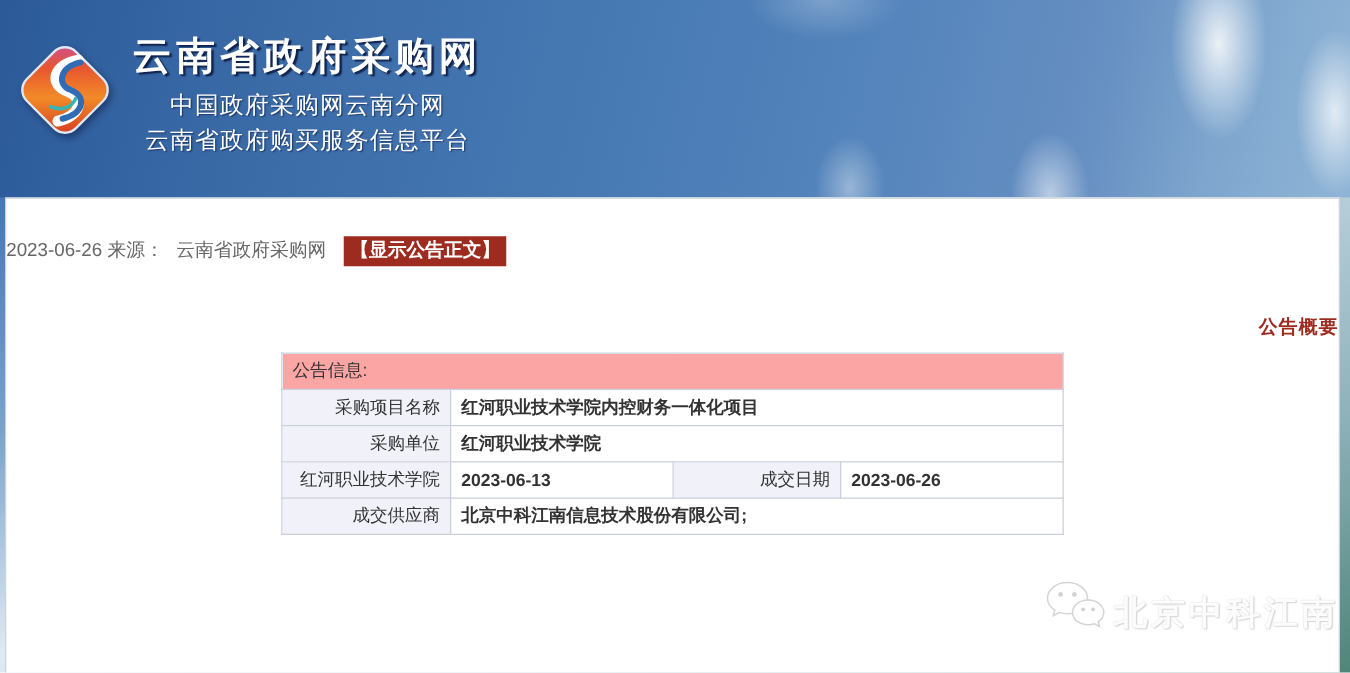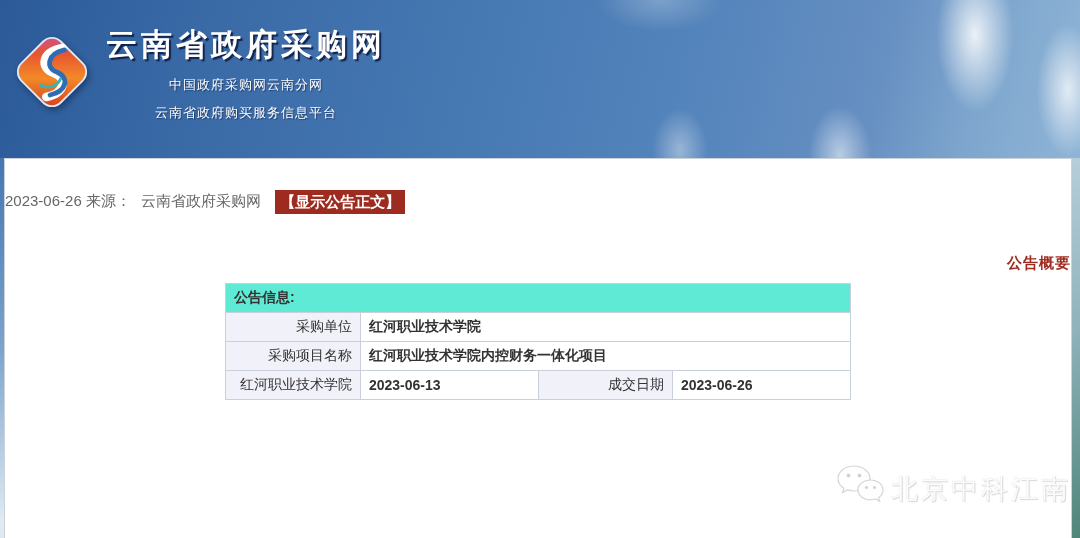--- a/index.html
+++ b/index.html
@@ -30,21 +30,21 @@
   .logo{
     position:absolute;left:6px;top:24px;width:92px;height:96px;
     filter:drop-shadow(2px 3px 3px rgba(5,15,50,.45));
   }
   .titles{position:absolute;left:100px;top:26px;width:292px;text-align:center;color:#fff;}
   .site-title{
     font-size:31px;font-weight:bold;letter-spacing:4px;line-height:38px;
     text-shadow:2px 2px 1px rgba(8,18,55,.8);white-space:nowrap;
   }
   .site-sub{
-    font-size:13px;line-height:28px;letter-spacing:1px;
+    font-size:19px;line-height:28px;letter-spacing:1px;
     text-shadow:1px 1px 1px rgba(8,18,55,.55);white-space:nowrap;
   }
   .site-sub.first{margin-top:7px;}
 
   
   .panel{
     position:absolute;left:4px;top:158px;width:1068px;height:390px;
     background:#fff;border:1px solid #ccd2d9;
   }
   .doc-title{
@@ -66,28 +66,28 @@
   }
 
   
   table.summary{
     margin:12px auto 0 auto;width:625px;border-collapse:collapse;table-layout:fixed;
   }
   table.summary td{
     border:1px solid var(--table-border);height:29px;font-size:14px;color:#333;
     padding:0 8px;vertical-align:middle;overflow:hidden;white-space:nowrap;
   }
-  td.info-head{font-weight:bold;text-align:left;background:#5eead4;}
+  td.info-head{font-weight:normal;text-align:left;background:#fca5a5;}
   td.lab{background:var(--label-cell-bg);text-align:right;font-weight:normal;}
   td.val{background:#fff;text-align:left;font-weight:bold;}
 
   
   .watermark{
     position:absolute;left:834px;top:462px;display:flex;align-items:center;gap:5px;
-    z-index:5;opacity:.92;pointer-events:none;
+    z-index:5;opacity:.92;pointer-events:none;font-weight:bold;
   }
   .watermark .wm-text{
     font-size:27px;letter-spacing:3px;color:rgba(255,255,255,.95);
     text-shadow:0 0 1px #c8c8c8,1px 1px 1px #d4d4d4;
   }
 </style>
 </head>
 <body>
 
 <header class="site-header">
@@ -132,32 +132,36 @@
       <col style="width:135px">
         <col style="width:178px">
         <col style="width:134px">
         <col style="width:178px">
     </colgroup>
     <tbody>
       <tr>
         <td class="info-head" colspan="4">公告信息:</td>
       </tr>
       <tr>
+        <td class="lab">采购项目名称</td>
+        <td class="val" colspan="3">红河职业技术学院内控财务一体化项目</td>
+      </tr>
+      <tr>
         <td class="lab">采购单位</td>
         <td class="val" colspan="3">红河职业技术学院</td>
-      </tr>
-      <tr>
-        <td class="lab">采购项目名称</td>
-        <td class="val" colspan="3">红河职业技术学院内控财务一体化项目</td>
       </tr>
       <tr>
         <td class="lab">红河职业技术学院</td>
         <td class="val">2023-06-13</td>
         <td class="lab">成交日期</td>
         <td class="val">2023-06-26</td>
+      </tr>
+      <tr>
+        <td class="lab">成交供应商</td>
+        <td class="val" colspan="3">北京中科江南信息技术股份有限公司;</td>
       </tr>
     </tbody>
   </table>
 </main>
 
 <div class="watermark">
   <span>
     <svg width="52" height="50" viewBox="0 0 52 50">
       <g fill="rgba(255,255,255,0.96)" stroke="#d2d2d2" stroke-width="1.2">
         <path d="M20 4 C11 4 4 9.6 4 16.6 C4 20.6 6.3 24 9.9 26.2 L8.6 30.6 L13.6 27.9 C15.5 28.6 17.7 29 20 29 C29 29 36 23.5 36 16.6 C36 9.6 29 4 20 4 Z"></path>

